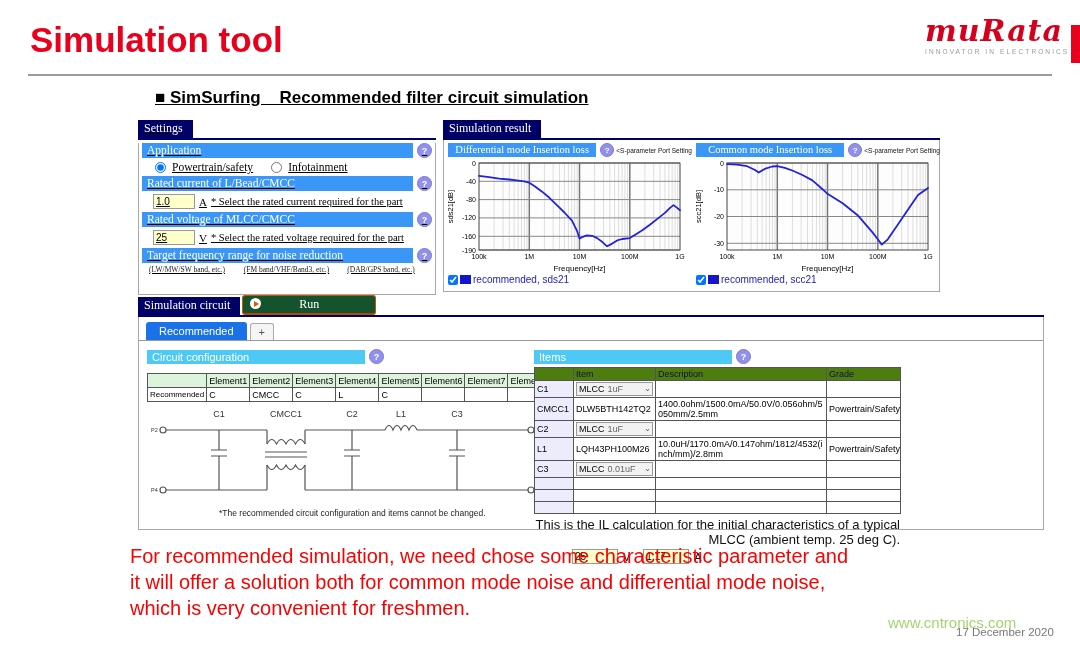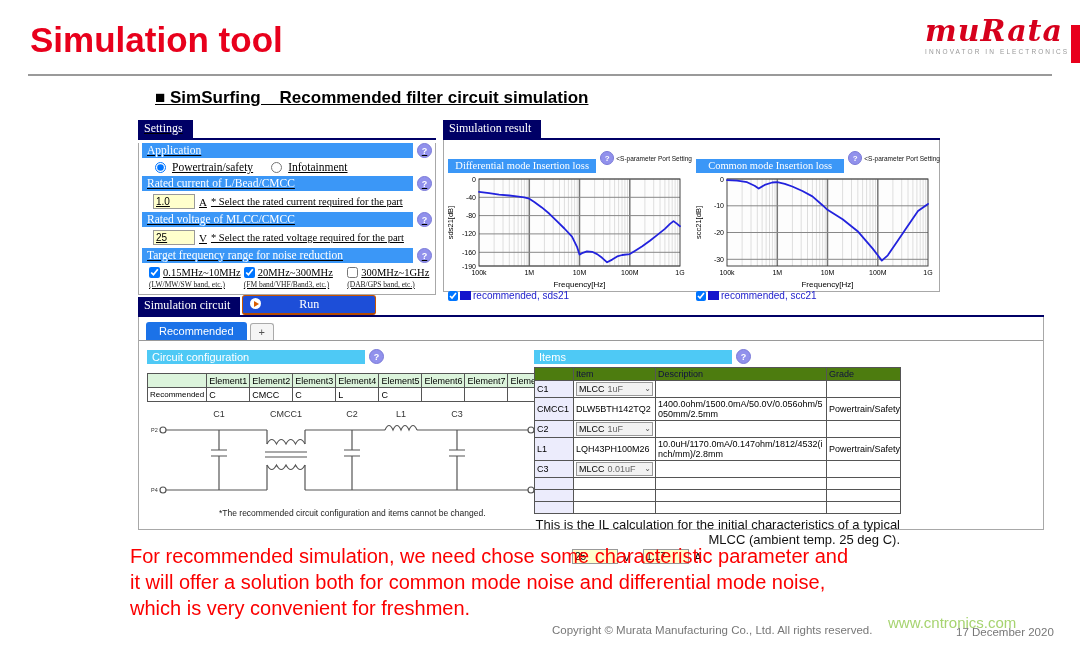--- a/index.html
+++ b/index.html
@@ -41,30 +41,30 @@
   .cb-col{display:flex;align-items:center;gap:3px;}
   .cb-col input{width:11px;height:11px;margin:0;}
   .cbw1{width:108px;} .cbw2{width:118px;} .cbw3{width:100px;}
   .sub-row{display:flex;margin:2px 0 0 10px;font-family:"Liberation Serif",serif;font-size:7.5px;color:#222;}
 
   
   .charts{display:flex;}
   .chart-col{width:248px;padding-top:3px;}
   .chart-title-row{display:flex;align-items:center;margin:0 0 0 4px;}
   .chart-title{width:172px;height:14px;background:#3b97f7;color:#fff;text-align:center;
-               font-family:"Liberation Serif",serif;font-size:10.5px;line-height:14px;margin-top:16px;}
+               font-family:"Liberation Serif",serif;font-size:10.5px;line-height:14px;}
   .chart-title-row .qicon{width:12px;height:12px;min-width:12px;margin-left:4px;font-size:8px;}
   .port-set{font-size:6.5px;margin-left:2px;color:#111;white-space:nowrap;}
   .chart-svg{display:block;margin:1px 0 0 2px;}
   .legend-row{display:flex;align-items:center;margin:0 0 0 4px;font-size:10px;color:#2222cc;}
   .legend-row input{width:10px;height:10px;margin:0 2px 0 0;}
   .legend-swatch{width:11px;height:9px;background:#1515cc;margin-right:2px;}
 
   
-  .run-btn{width:132px;height:17px;background:#1d4ed8;border:1px solid #c85400;border-bottom:2px solid #b44a00;
+  .run-btn{width:132px;height:17px;background:#14532d;border:1px solid #c85400;border-bottom:2px solid #b44a00;
            border-radius:3px;color:#fff;font-family:"Liberation Serif",serif;font-size:12px;
            display:flex;align-items:center;justify-content:center;position:relative;margin-left:2px;cursor:pointer;}
   .run-play{position:absolute;left:7px;top:2px;width:11px;height:11px;border-radius:50%;
             background:#fff;display:flex;align-items:center;justify-content:center;}
   .run-play span{width:0;height:0;border-left:5px solid #d95c00;border-top:3.5px solid transparent;
                  border-bottom:3.5px solid transparent;margin-left:1px;}
   .subtabs{border-bottom:1px solid #9a9a9a;padding:5px 0 0 7px;display:flex;align-items:flex-end;gap:3px;}
   .rec-tab{background:#1b72e8;color:#fff;font-size:11px;padding:3px 13px;border-radius:3px 3px 0 0;}
   .plus-tab{background:#f5f5f5;border:1px solid #aaa;border-bottom:none;color:#555;font-size:11px;
             padding:2px 8px;border-radius:3px 3px 0 0;}
@@ -142,34 +142,20 @@
         <span class="qicon">?</span>
       </div>
       <div class="val-row">
         <input class="yinput" value="25" style="">
         <span>V</span>
         <span class="hint">* Select the rated voltage required for the part</span>
       </div>
       <div class="hdr-row">
         <div class="blue-hdr">Target frequency range for noise reduction</div>
         <span class="qicon">?</span>
-      </div>
-      <div class="cb-row">
-        <span class="cb-col cbw1">
-          <input type="checkbox" checked="" style="">
-          <span>0.15MHz~10MHz</span>
-        </span>
-        <span class="cb-col cbw2">
-          <input type="checkbox" checked="" style="">
-          <span>20MHz~300MHz</span>
-        </span>
-        <span class="cb-col cbw3">
-          <input type="checkbox" style="">
-          <span>300MHz~1GHz</span>
-        </span>
       </div>
       <div class="sub-row">
         <span class="cbw1">(LW/MW/SW band, etc.)</span>
         <span class="cbw2">(FM band/VHF/Band3, etc.)</span>
         <span class="cbw3">(DAB/GPS band, etc.)</span>
       </div>
     </div>
   </div>
 
   <div class="panel" style="left:443px;top:120px;width:497px;">
@@ -508,16 +494,15 @@
         </div>
       </div>
     </div>
   </div>
 
   <div class="note">
     <span style="display:block">For recommended simulation, we need chose some characteristic parameter and</span>
     <span style="display:block">it will offer a solution both for common mode noise and differential mode noise,</span>
     <span style="display:block">which is very convenient for freshmen.</span>
   </div>
-  <div class="copyright">Copyright © Murata Manufacturing Co., Ltd. All rights reserved.</div>
   <div class="datetxt">17 December 2020</div>
   <div class="watermark">www.cntronics.com</div>
 </div>
 
 </body></html>

